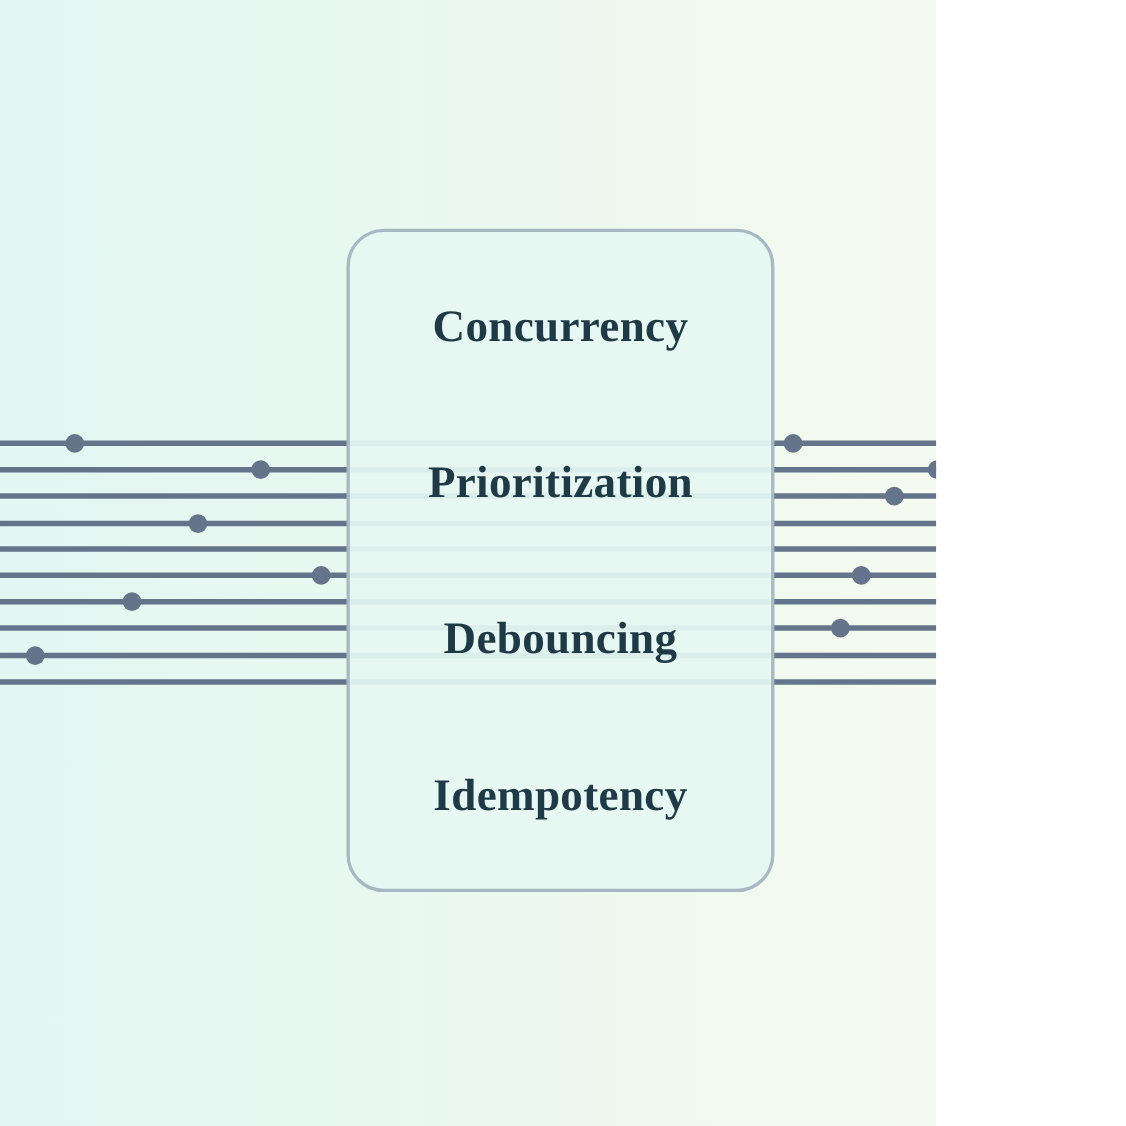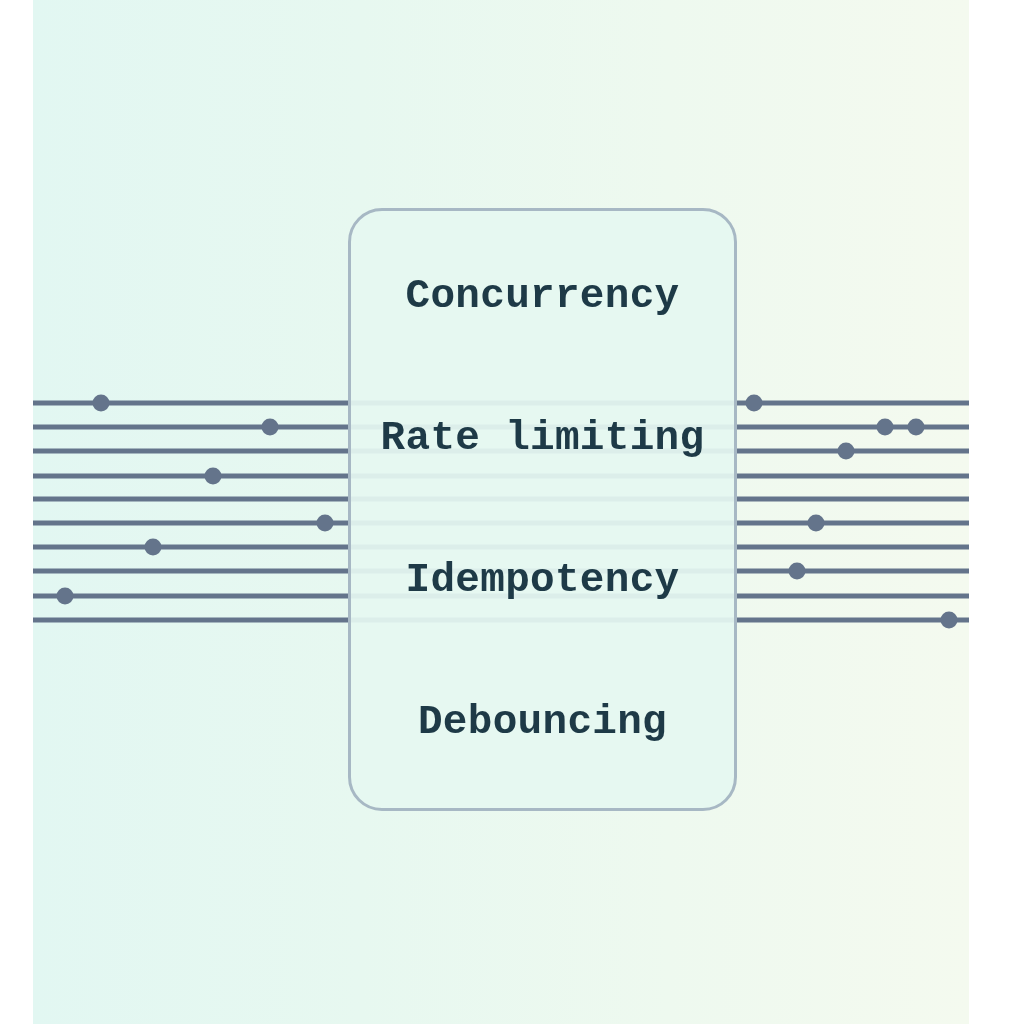--- a/index.html
+++ b/index.html
@@ -1,26 +1,25 @@
 <!DOCTYPE html>
 <html><head>
 <meta charset="utf-8">
 <style>
   html, body {
     margin: 0;
     padding: 0;
   }
   .stage {
     position: relative;
-    width: 936px;
+    width: 851px;
     height: 1024px;
     overflow: hidden;
     background: linear-gradient(90deg, #e2f7f2 0%, #e7f8f0 35%, #eef9ef 68%, #f4faef 100%);
-    font-family: Liberation Mono, monospace;
-    margin-left: 33px;
+    font-family: Liberation Serif, serif;
   }
   .wires-layer {
     position: absolute;
     left: 0;
     top: 0;
     width: 1024px;
     height: 1024px;
     display: block;
   }
   .concept-card {
@@ -76,18 +75,18 @@
       <line x1="0" x2="1024" y1="571" y2="571" stroke="#64748b" stroke-width="5"></line>
       <circle cx="764" cy="571" r="8.5" fill="#64748b"></circle>
       <line x1="0" x2="1024" y1="596" y2="596" stroke="#64748b" stroke-width="5"></line>
       <circle cx="32" cy="596" r="8.5" fill="#64748b"></circle>
       <line x1="0" x2="1024" y1="620" y2="620" stroke="#64748b" stroke-width="5"></line>
       <circle cx="916" cy="620" r="8.5" fill="#64748b"></circle>
     </svg>
 
   <div class="concept-card">
     <div class="card-item">Concurrency</div>
-    <div class="card-item">Rate limiting</div>
+    <div class="card-item">Prioritization</div>
+    <div class="card-item">Debouncing</div>
     <div class="card-item">Idempotency</div>
-    <div class="card-item">Debouncing</div>
   </div>
 
 </div>
 
 </body></html>

